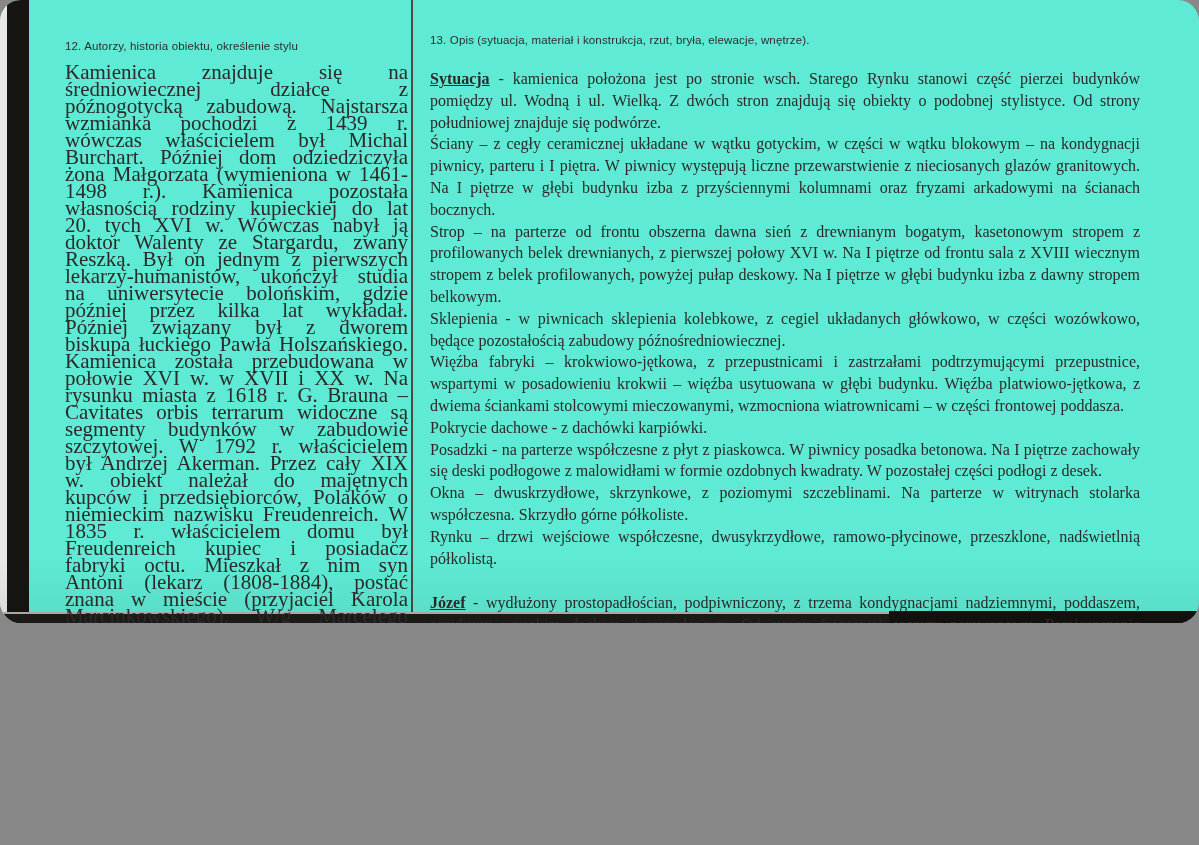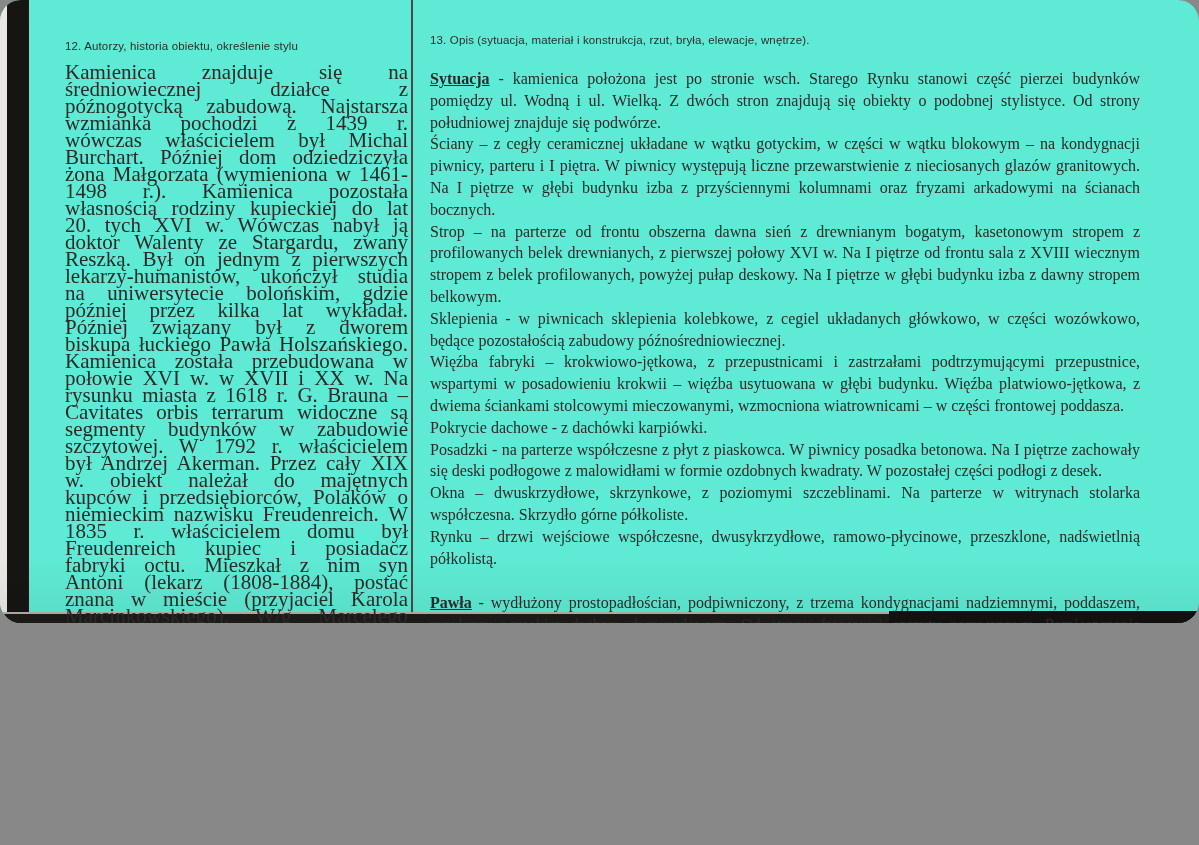--- a/index.html
+++ b/index.html
@@ -70,16 +70,16 @@
     <div class="paras">
         <p class="para"><span class="seg bu">Sytuacja</span><span class="seg "> - kamienica położona jest po stronie wsch. Starego Rynku stanowi część pierzei budynków pomiędzy ul. Wodną i ul. Wielką. Z dwóch stron znajdują się obiekty o podobnej stylistyce. Od strony południowej znajduje się podwórze.</span></p>
         <p class="para"><span class="seg i">Ściany</span><span class="seg "> – z cegły ceramicznej układane w wątku gotyckim, w części w wątku blokowym – na kondygnacji piwnicy, parteru i I piętra. W piwnicy występują liczne przewarstwienie z nieciosanych glazów granitowych. Na I piętrze w głębi budynku izba z przyściennymi kolumnami oraz fryzami arkadowymi na ścianach bocznych.</span></p>
         <p class="para"><span class="seg i">Strop</span><span class="seg "> – na parterze od frontu obszerna dawna sień z drewnianym bogatym, kasetonowym stropem z profilowanych belek drewnianych, z pierwszej połowy XVI w. Na I piętrze od frontu sala z XVIII wiecznym stropem z belek profilowanych, powyżej pułap deskowy. Na I piętrze w głębi budynku izba z dawny stropem belkowym.</span></p>
         <p class="para"><span class="seg i">Sklepienia</span><span class="seg "> - w piwnicach sklepienia kolebkowe, z cegiel układanych główkowo, w części wozówkowo, będące pozostałością zabudowy późnośredniowiecznej.</span></p>
         <p class="para"><span class="seg i">Więźba fabryki</span><span class="seg "> – krokwiowo-jętkowa, z przepustnicami i zastrzałami podtrzymującymi przepustnice, wspartymi w posadowieniu krokwii – więźba usytuowana w głębi budynku. Więźba platwiowo-jętkowa, z dwiema ściankami stolcowymi mieczowanymi, wzmocniona wiatrownicami – w części frontowej poddasza.</span></p>
         <p class="para"><span class="seg i">Pokrycie dachowe</span><span class="seg "> - z dachówki karpiówki.</span></p>
         <p class="para"><span class="seg i">Posadzki</span><span class="seg "> - na parterze współczesne z płyt z piaskowca. W piwnicy posadka betonowa. Na I piętrze zachowały się deski podłogowe z malowidłami w formie ozdobnych kwadraty. W pozostałej części podłogi z desek.</span></p>
         <p class="para"><span class="seg i">Okna</span><span class="seg "> – dwuskrzydłowe, skrzynkowe, z poziomymi szczeblinami. Na parterze w witrynach stolarka współczesna. Skrzydło górne półkoliste.</span></p>
         <p class="para"><span class="seg i">Rynku</span><span class="seg "> – drzwi wejściowe współczesne, dwusykrzydłowe, ramowo-płycinowe, przeszklone, nadświetlnią półkolistą.</span></p>
-        <p class="para gap"><span class="seg bu">Pawła</span><span class="seg "> - wydłużony prostopadłościan, podpiwniczony, z trzema kondygnacjami nadziemnymi, poddaszem, przykryty wysokim dachem dwuspadowym. Od strony frontowej szczyty parawanowy. Pomieszczenie piwniczne obejmuje teren pod podwórzem.</span></p>
+        <p class="para gap"><span class="seg bu">Józef</span><span class="seg "> - wydłużony prostopadłościan, podpiwniczony, z trzema kondygnacjami nadziemnymi, poddaszem, przykryty wysokim dachem dwuspadowym. Od strony frontowej szczyty parawanowy. Pomieszczenie piwniczne obejmuje teren pod podwórzem.</span></p>
       </div>
   </div>
 </div>
 
 </body></html>

